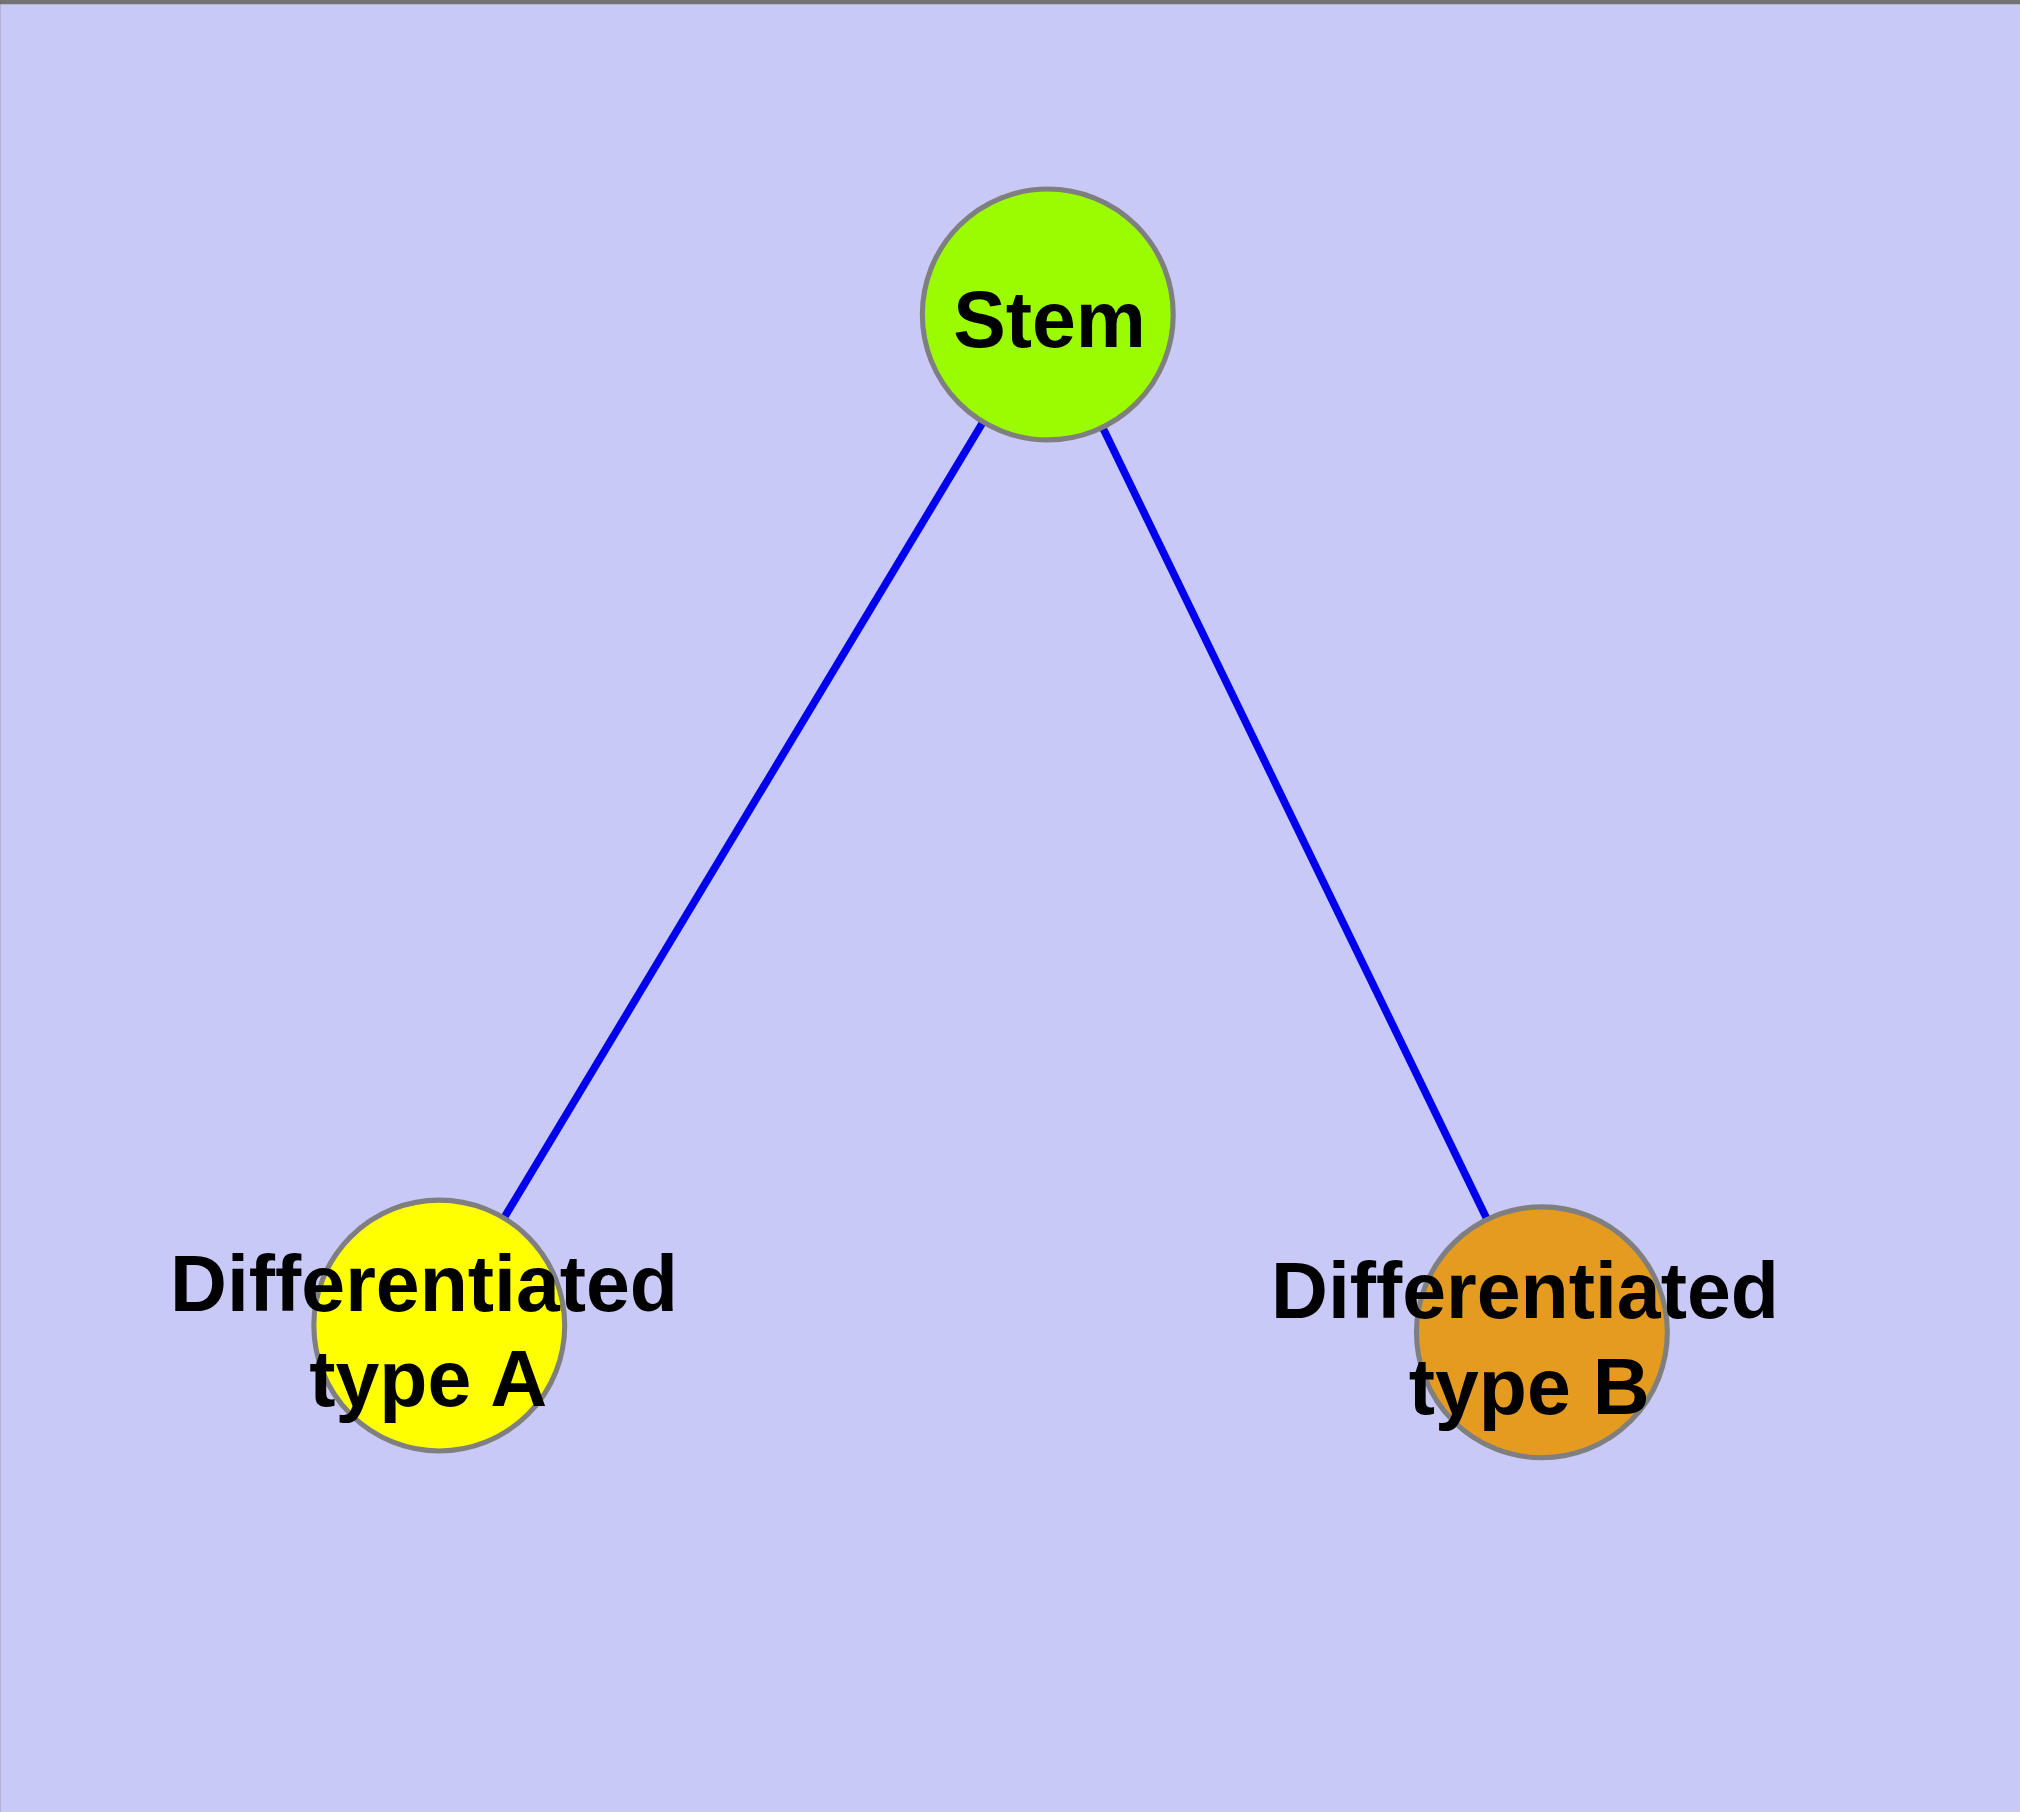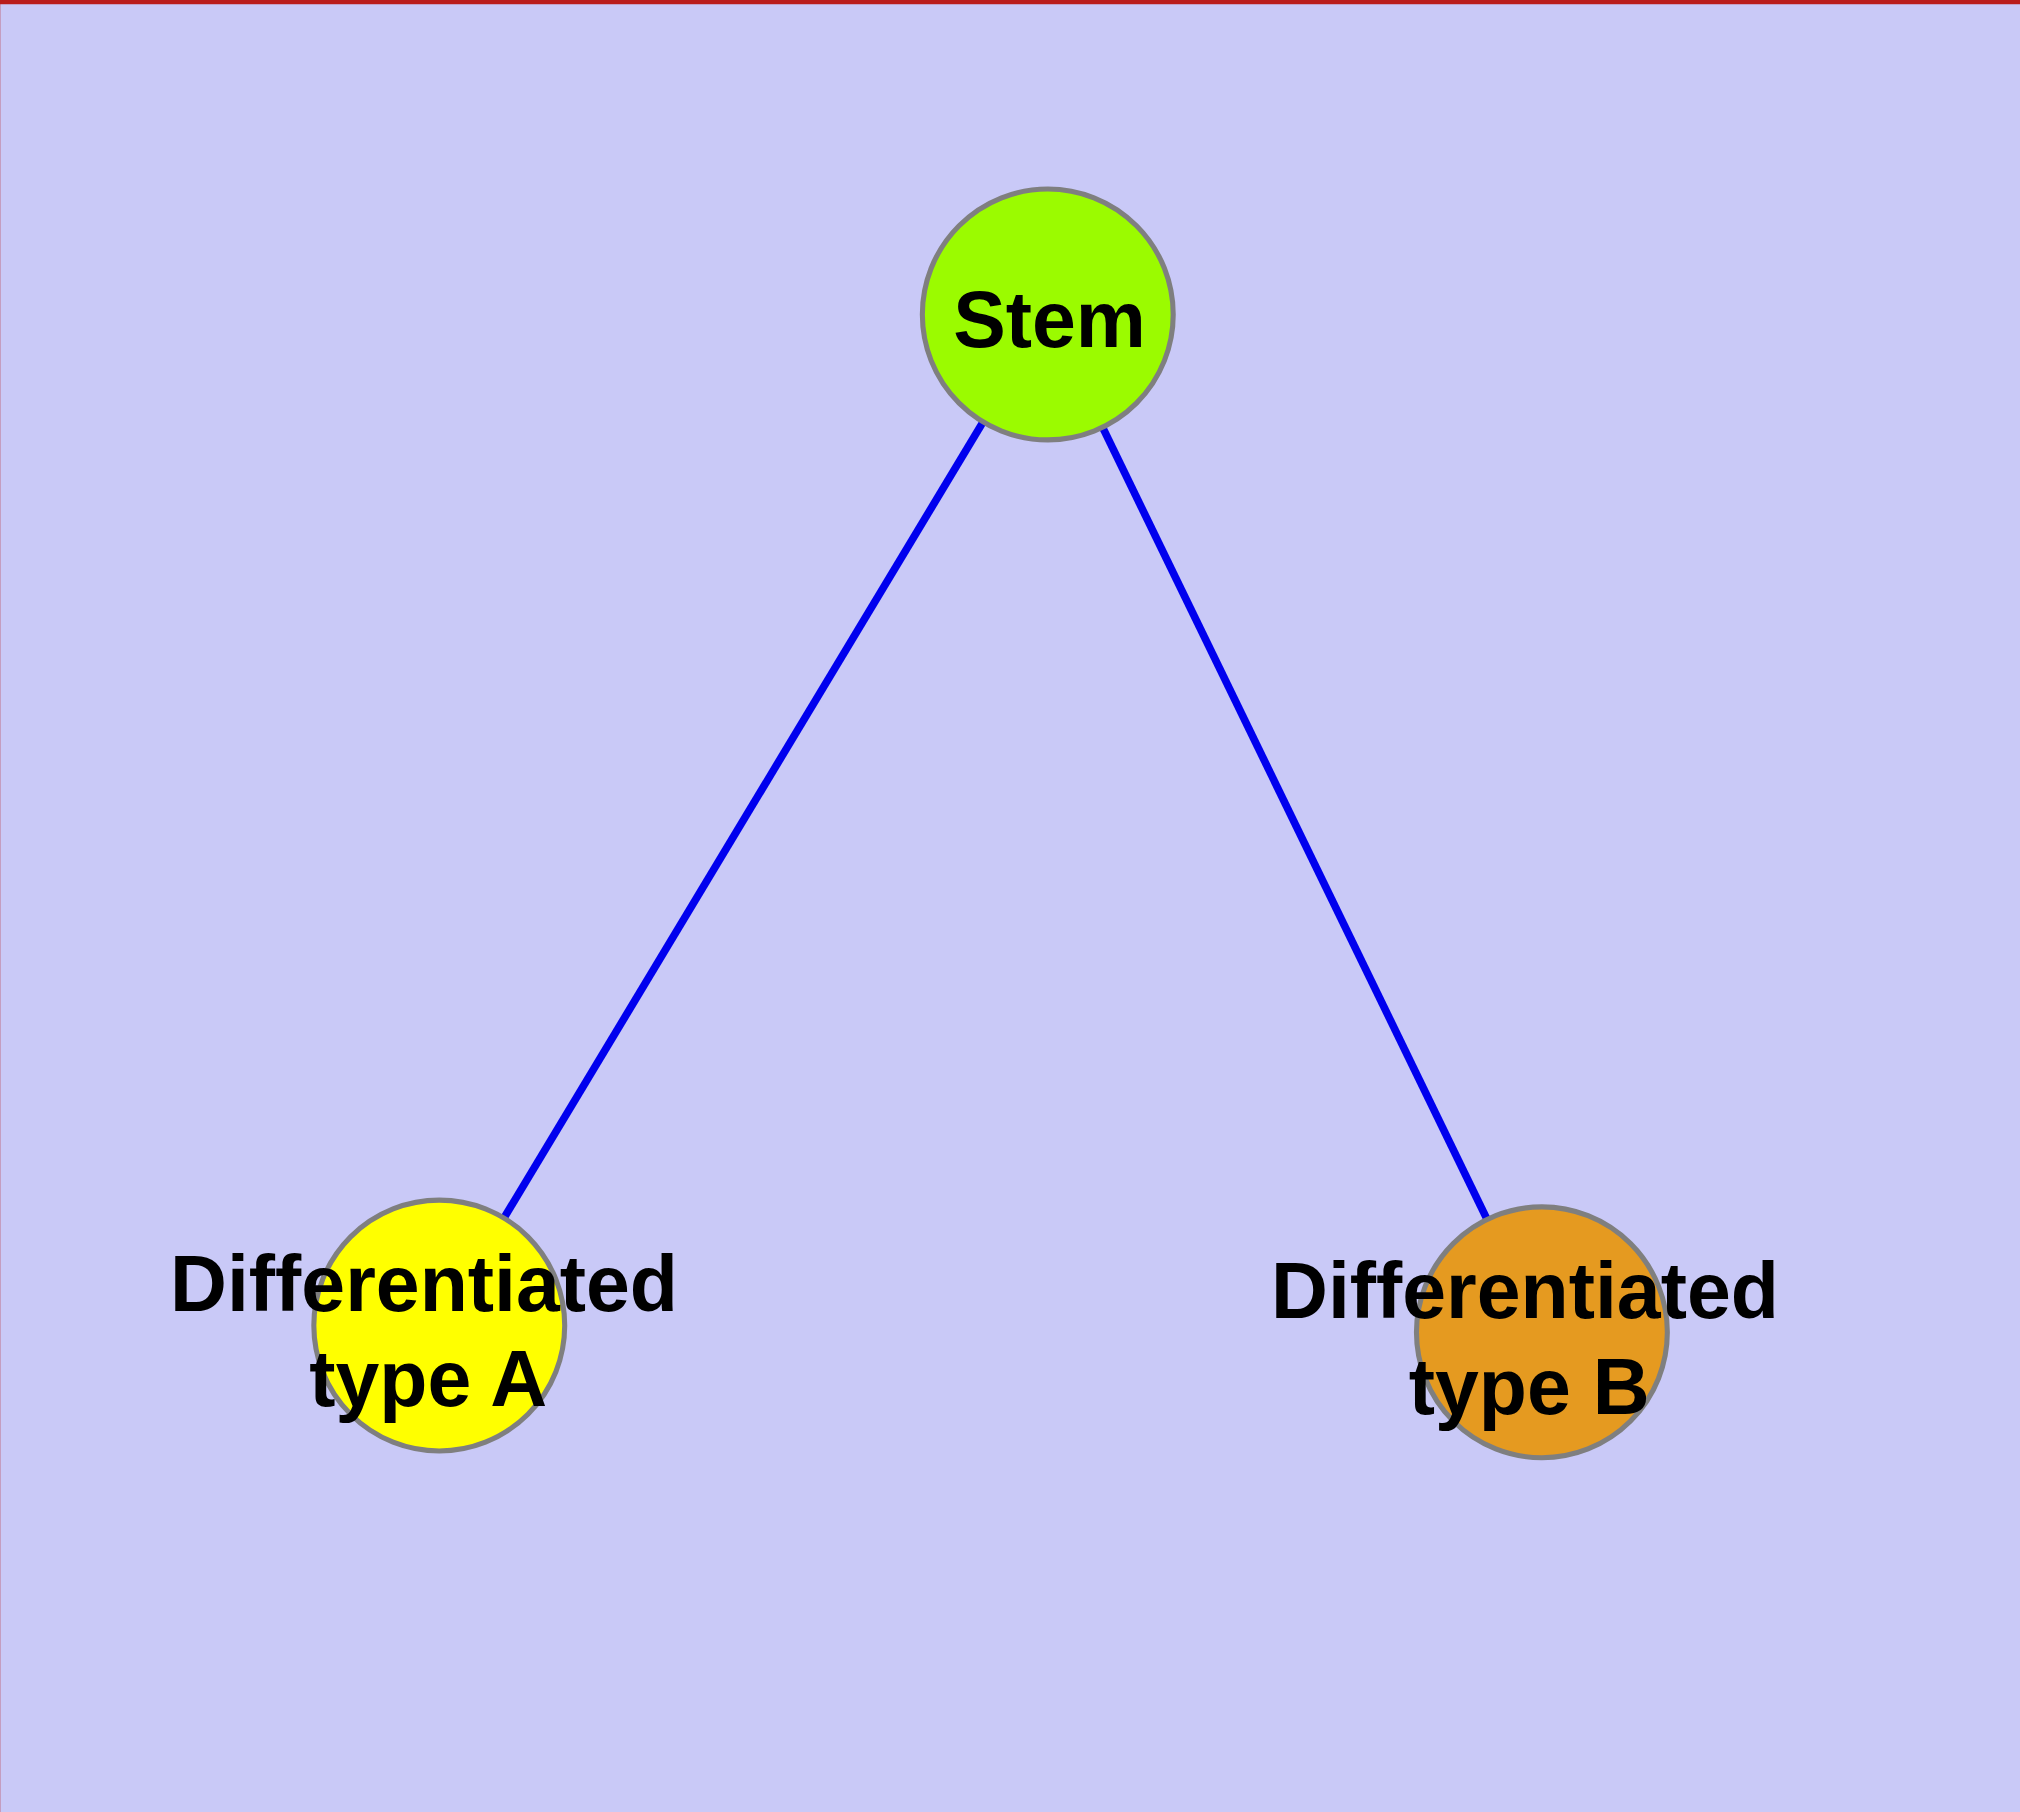--- a/index.html
+++ b/index.html
@@ -4,21 +4,21 @@
 <style>
   html, body {
     margin: 0;
     padding: 0;
     background: #ffffff;
   }
   .stage {
     position: relative;
     width: 2021px;
     height: 1812px;
-    background: #b91c1c;
+    background: #737373;
   }
   svg.graph {
     display: block;
     position: absolute;
     left: 0;
     top: 0;
   }
   text.node-label {
     font-family: "Liberation Sans", "DejaVu Sans", sans-serif;
     font-weight: bold;

